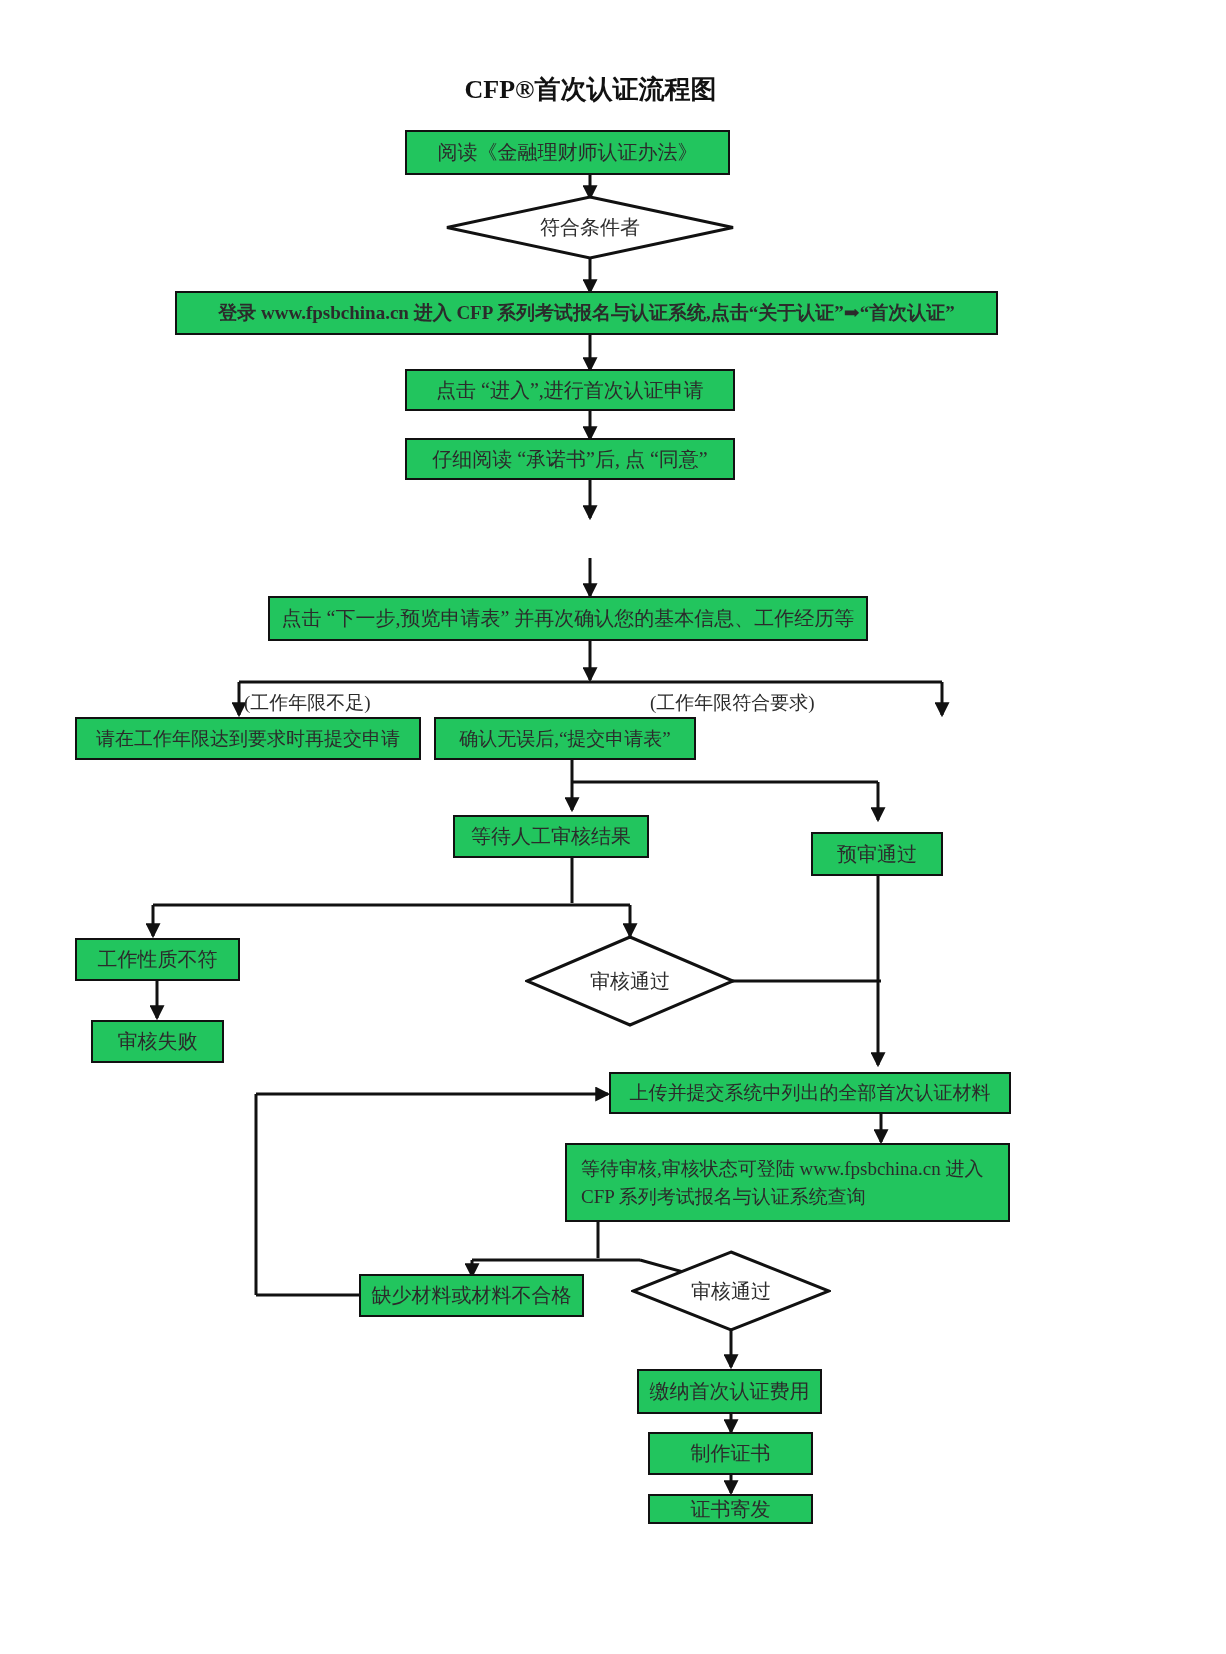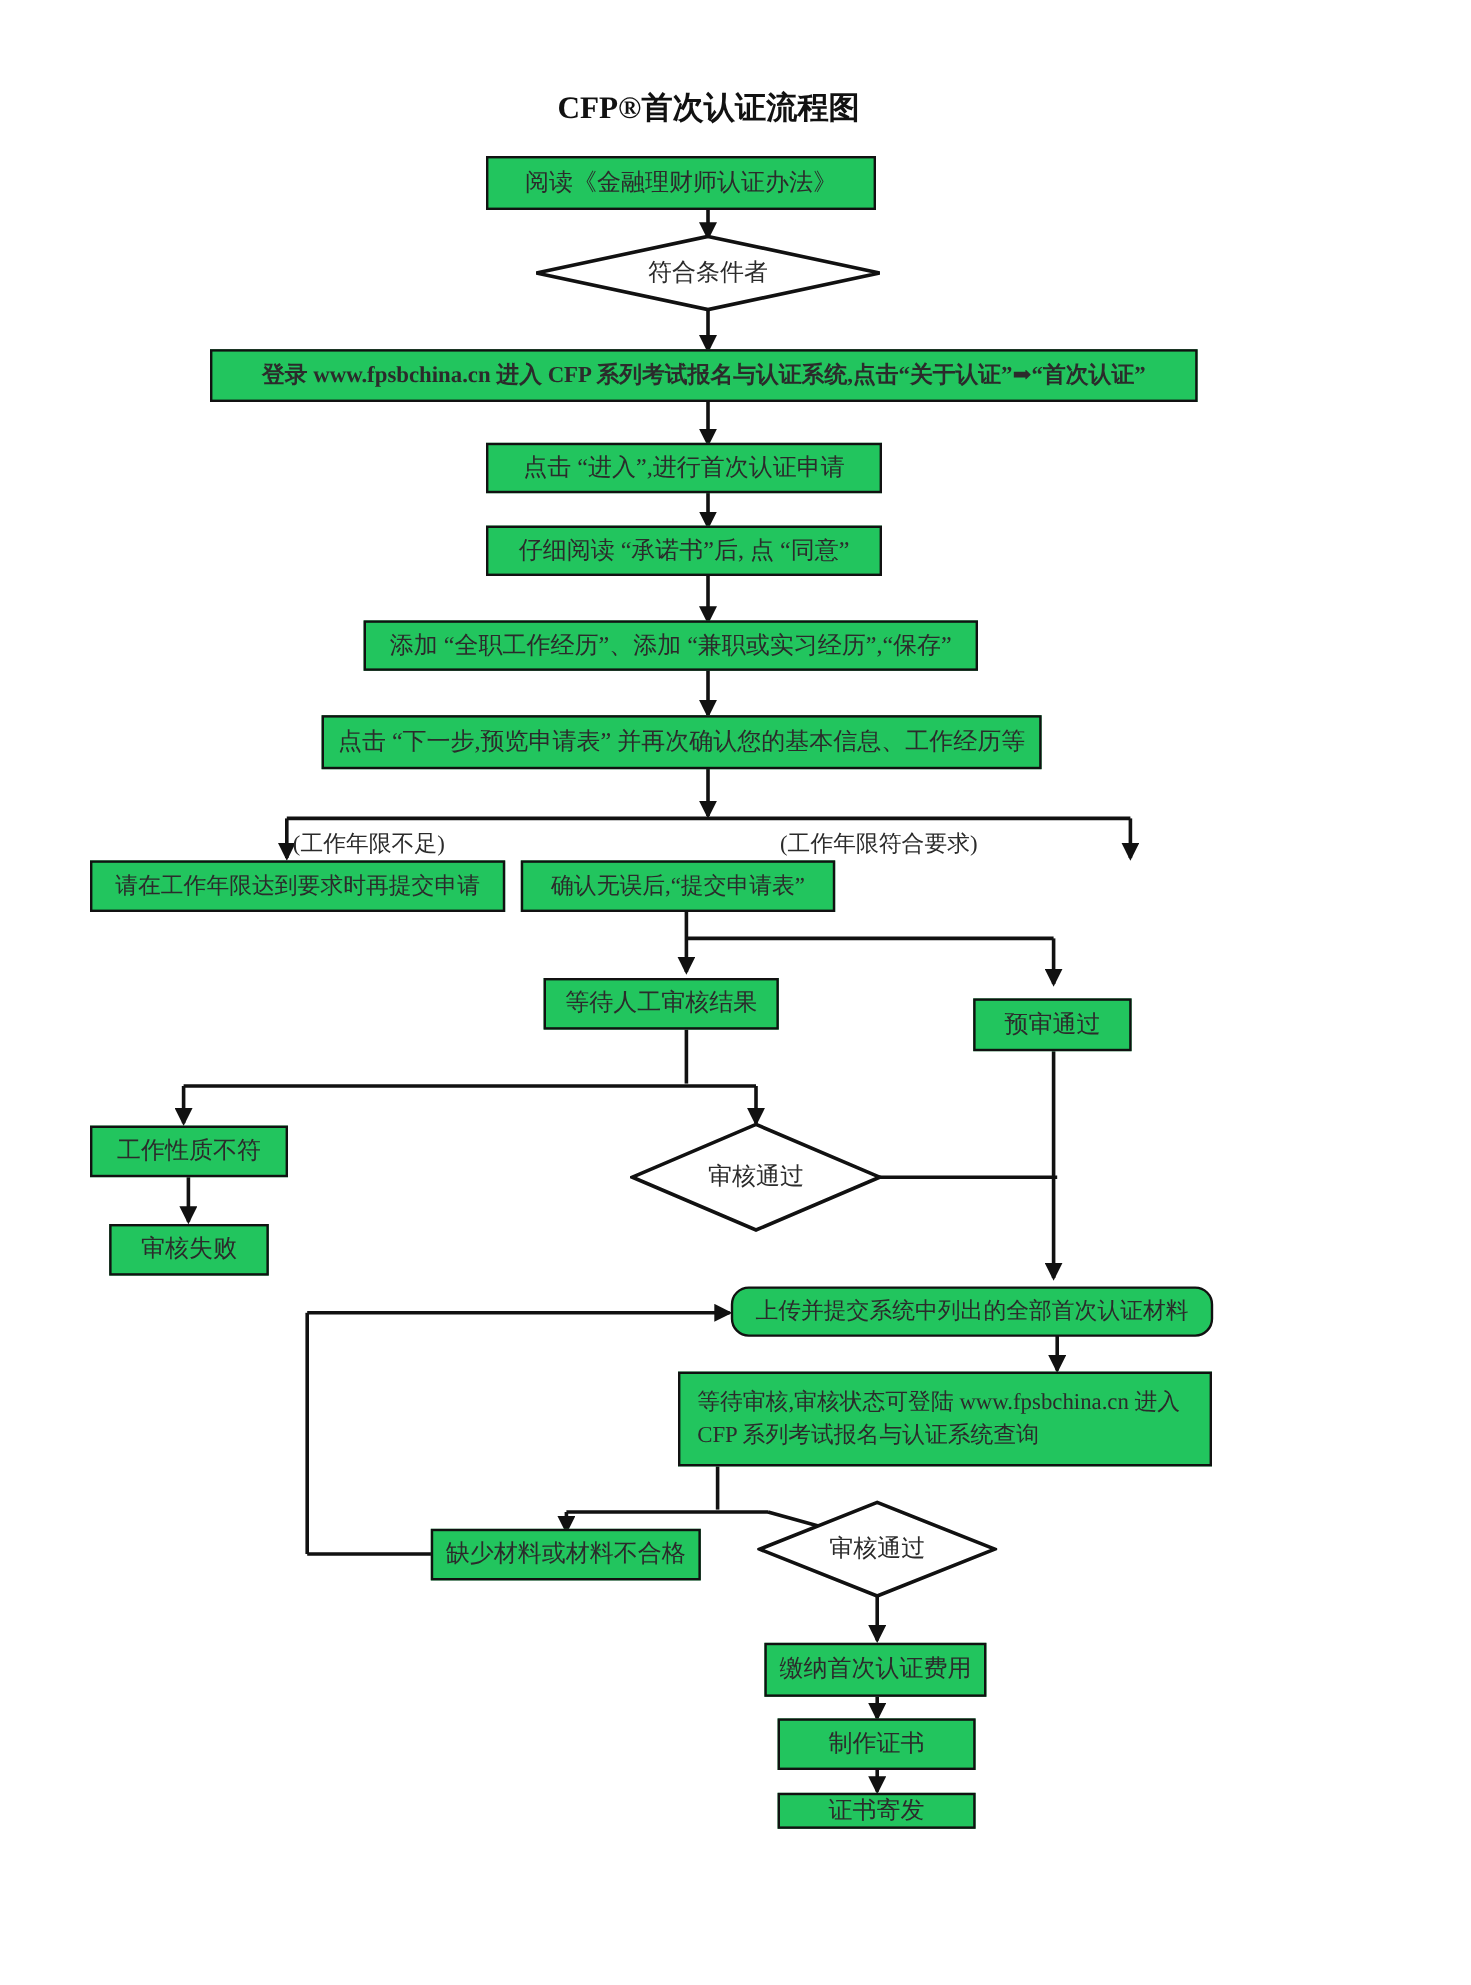--- a/index.html
+++ b/index.html
@@ -156,23 +156,20 @@
   </div>
 
   <div class="node" style="left:385px; top:369px; width:330px; height:42px; font-size:20px;">
     <span>点击 “进入”,进行首次认证申请</span>
   </div>
 
   <div class="node" style="left:385px; top:438px; width:330px; height:42px; font-size:20px;">
     <span>仔细阅读 “承诺书”后, 点 “同意”</span>
   </div>
 
-  <div class="node" style="left:283px; top:517px; width:512px; height:42px; font-size:20px;">
-    <span>添加 “全职工作经历”、添加 “兼职或实习经历”,“保存”</span>
-  </div>
 
   <div class="node" style="left:248px; top:596px; width:600px; height:45px; font-size:20px;">
     <span>点击 “下一步,预览申请表” 并再次确认您的基本信息、工作经历等</span>
   </div>
 
   <div class="edge-label" style="left:224px; top:690px; font-size:19px;">(工作年限不足)</div>
   <div class="edge-label" style="left:630px; top:690px; font-size:19px;">(工作年限符合要求)</div>
 
   <div class="node" style="left:55px; top:717px; width:346px; height:43px; font-size:19px;">
     <span>请在工作年限达到要求时再提交申请</span>
@@ -198,21 +195,21 @@
     <svg class="diamond-shape" viewBox="0 0 210 92" preserveAspectRatio="none">
       <polygon points="105,2 208,46 105,90 2,46" fill="#ffffff" stroke="#111111" stroke-width="3" vector-effect="non-scaling-stroke"></polygon>
     </svg>
     <span class="diamond-label">审核通过</span>
   </div>
 
   <div class="node" style="left:71px; top:1020px; width:133px; height:43px; font-size:20px;text-align:right;">
     <span>审核失败</span>
   </div>
 
-  <div class="node" style="left:589px; top:1072px; width:402px; height:42px; font-size:19px;border-radius:15px;">
+  <div class="node" style="left:589px; top:1072px; width:402px; height:42px; font-size:19px;">
     <span>上传并提交系统中列出的全部首次认证材料</span>
   </div>
 
   <div class="node" style="left:545px; top:1143px; width:445px; height:79px; font-size:19px; padding:0 14px; justify-content:flex-start; text-align:left;">
     <span>等待审核,审核状态可登陆 www.fpsbchina.cn 进入CFP 系列考试报名与认证系统查询</span>
   </div>
 
   <div class="node" style="left:339px; top:1274px; width:225px; height:43px; font-size:20px;">
     <span>缺少材料或材料不合格</span>
   </div>

